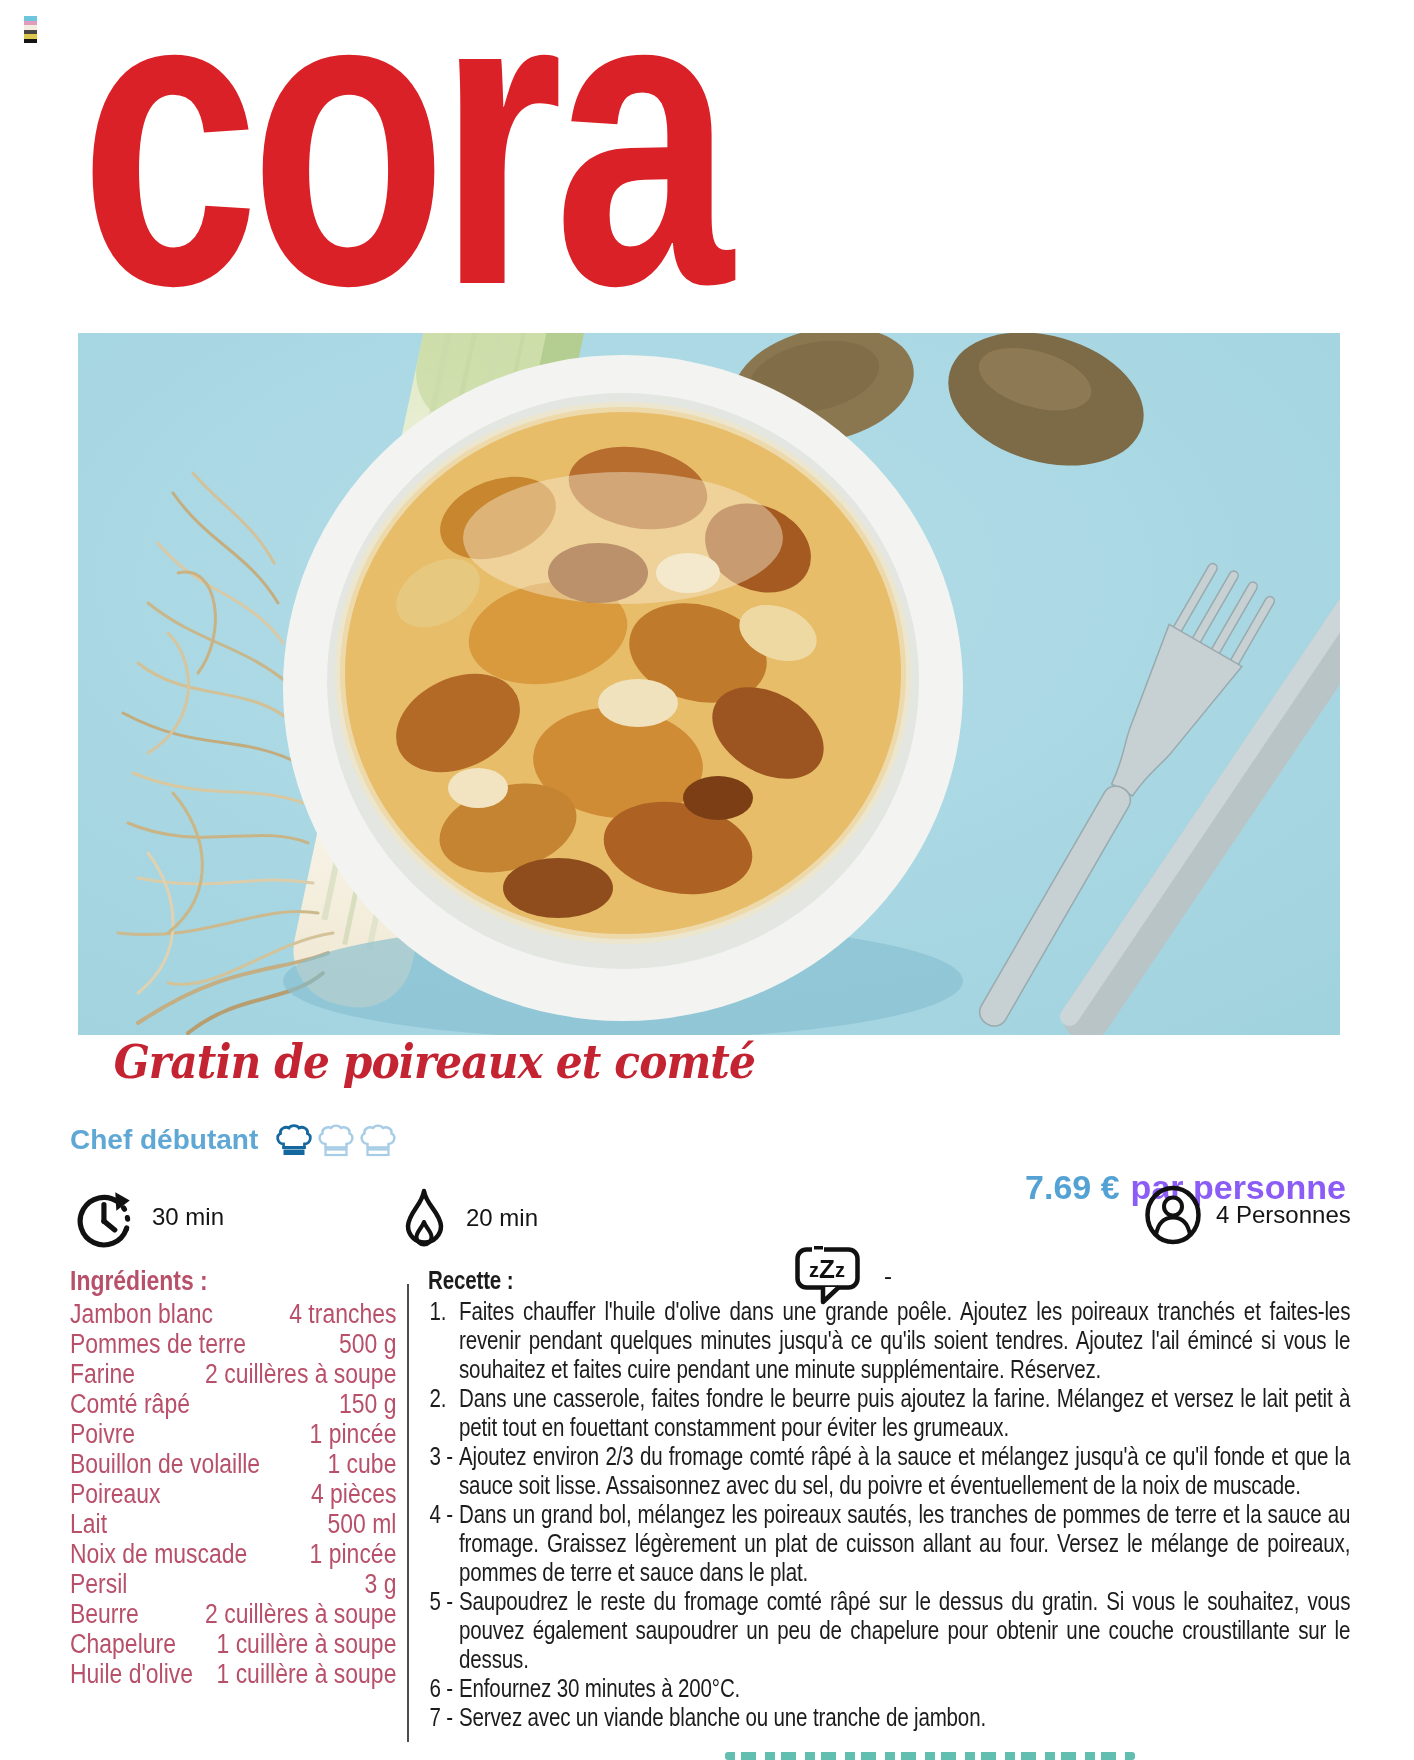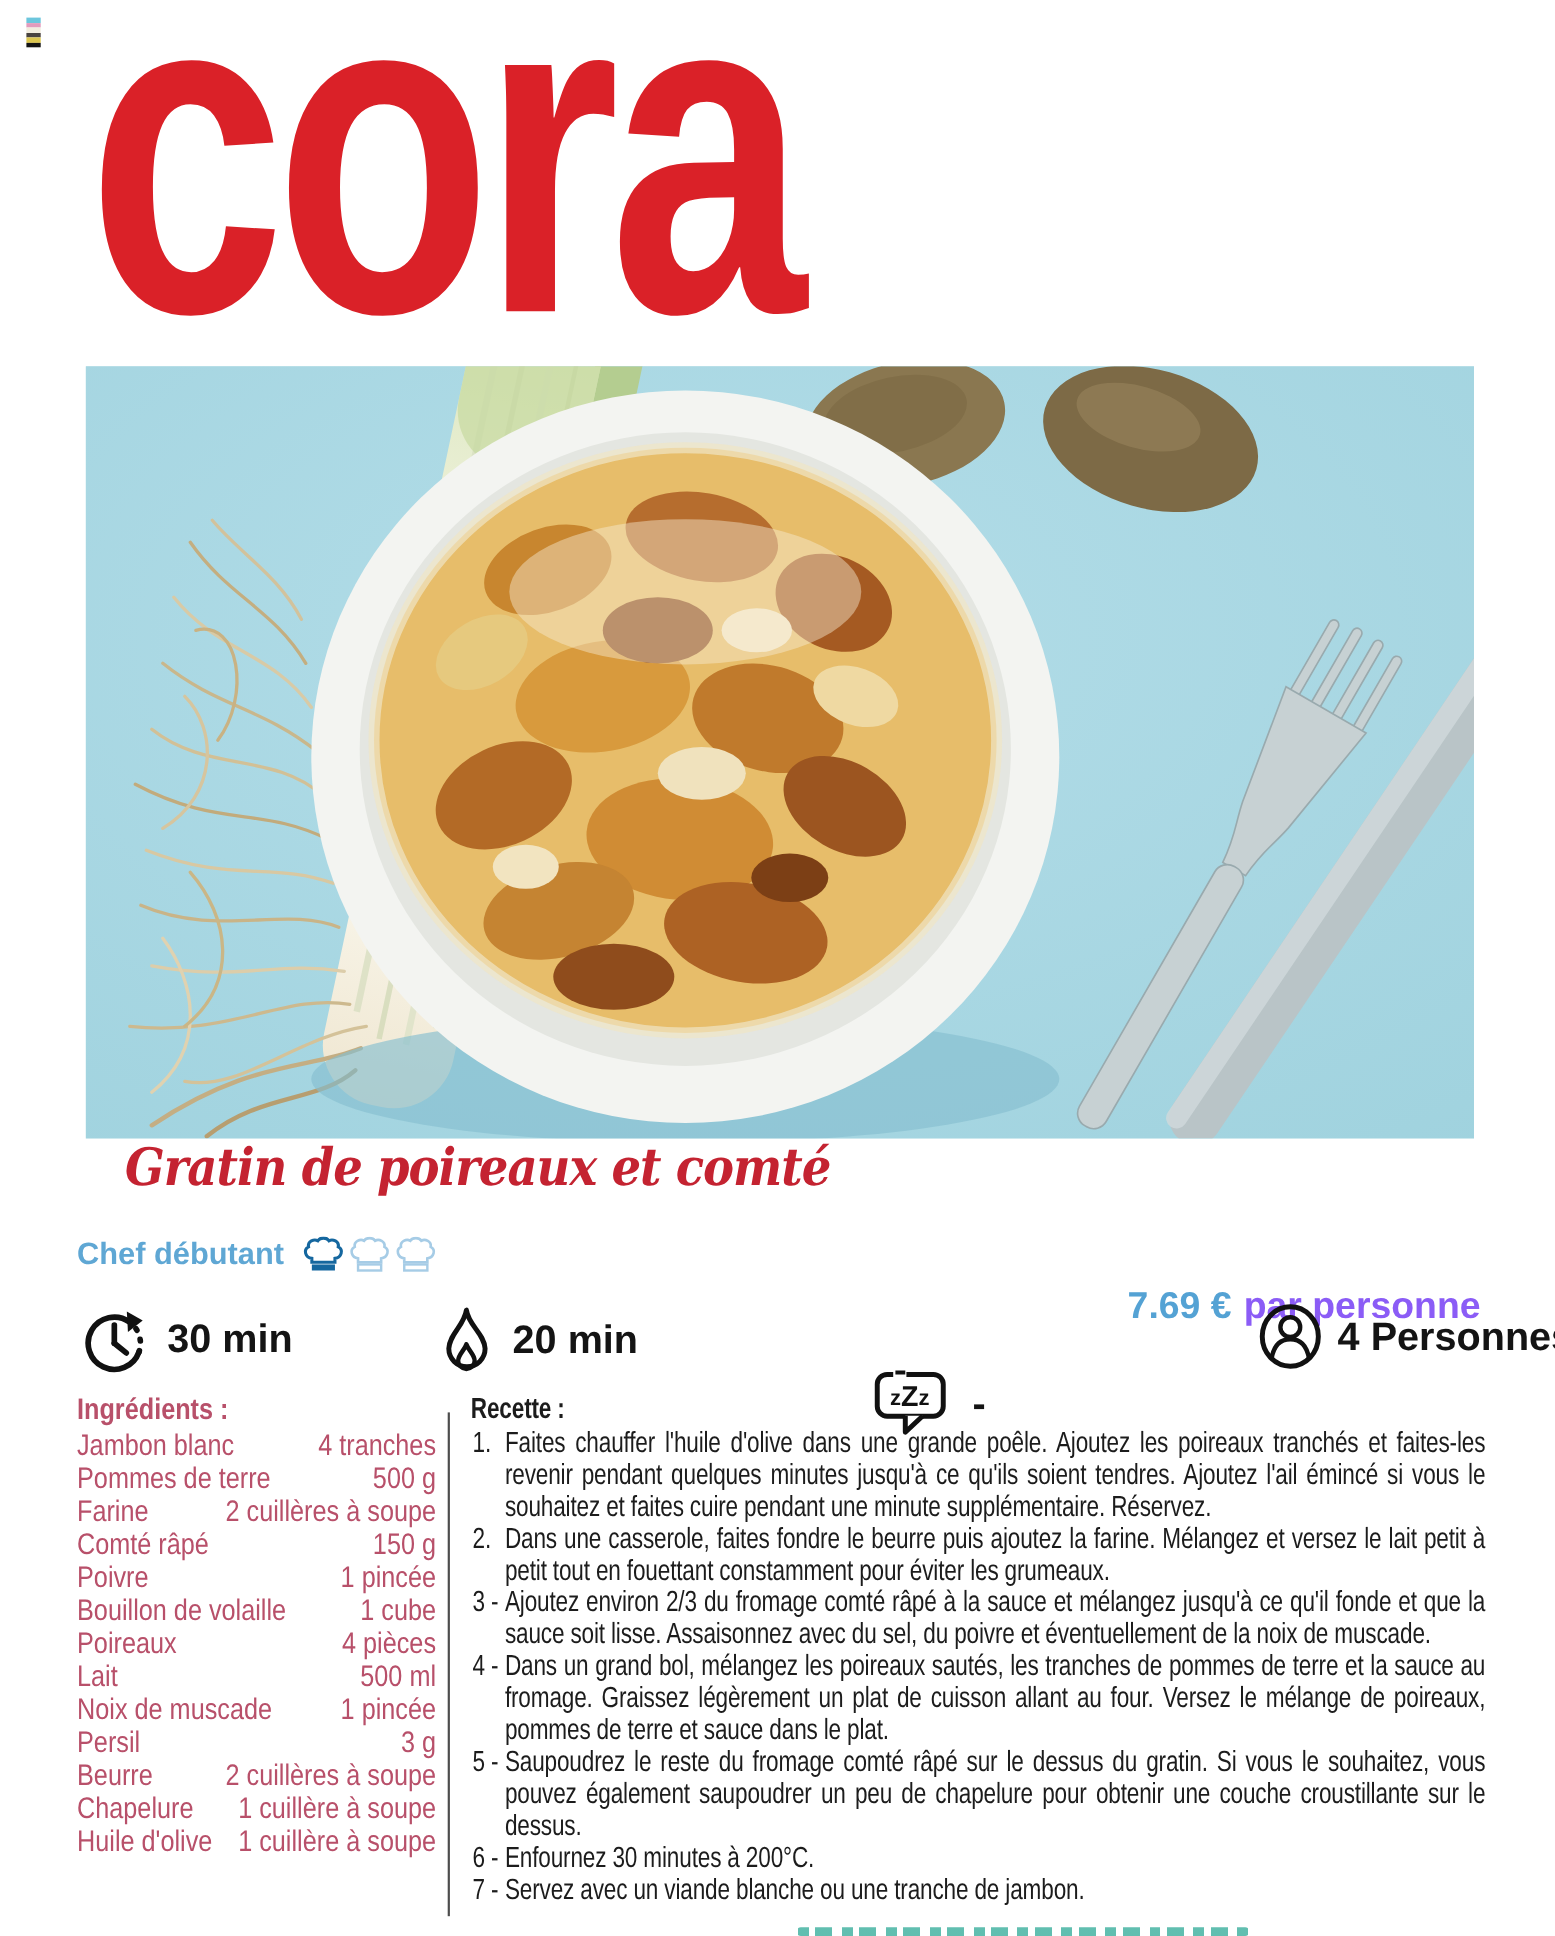--- a/index.html
+++ b/index.html
@@ -26,21 +26,21 @@
   
   .chef-row{position:absolute;left:70px;top:1124px;display:flex;align-items:flex-start;gap:16px;}
   .chef-label{font-size:28px;font-weight:bold;color:#5fa7d4;}
   .hats{display:flex;align-items:center;gap:2px;}
   
   .price-row{position:absolute;top:1121px;right:68px;font-size:34px;font-weight:bold;display:flex;gap:11px;align-items:baseline;}
   .price-val{color:#54a2d4;}
   .price-suffix{color:#8b5cf6;margin-top:47px;}
   
   .info{position:absolute;display:flex;align-items:center;gap:14px;color:#141414;}
-  .info .lbl{font-size:36px;font-weight:bold;white-space:nowrap;text-align:right;}
+  .info .lbl{font-size:24px;font-weight:normal;white-space:nowrap;text-align:right;}
   .g-prep{left:74px;top:1185px;}
   .g-cook{left:396px;top:1187px;}
   .g-rest{left:794px;top:1246px;}
   .g-serv{left:1144px;top:1185px;}
   
   .ingredients{position:absolute;left:70px;top:1266px;width:384px;transform:scaleX(0.85);
                transform-origin:left top;color:#b8506a;font-size:27px;line-height:30px;}
   .ing-head{font-weight:bold;margin-bottom:3px;}
   .ing-row{display:flex;justify-content:space-between;}
   

